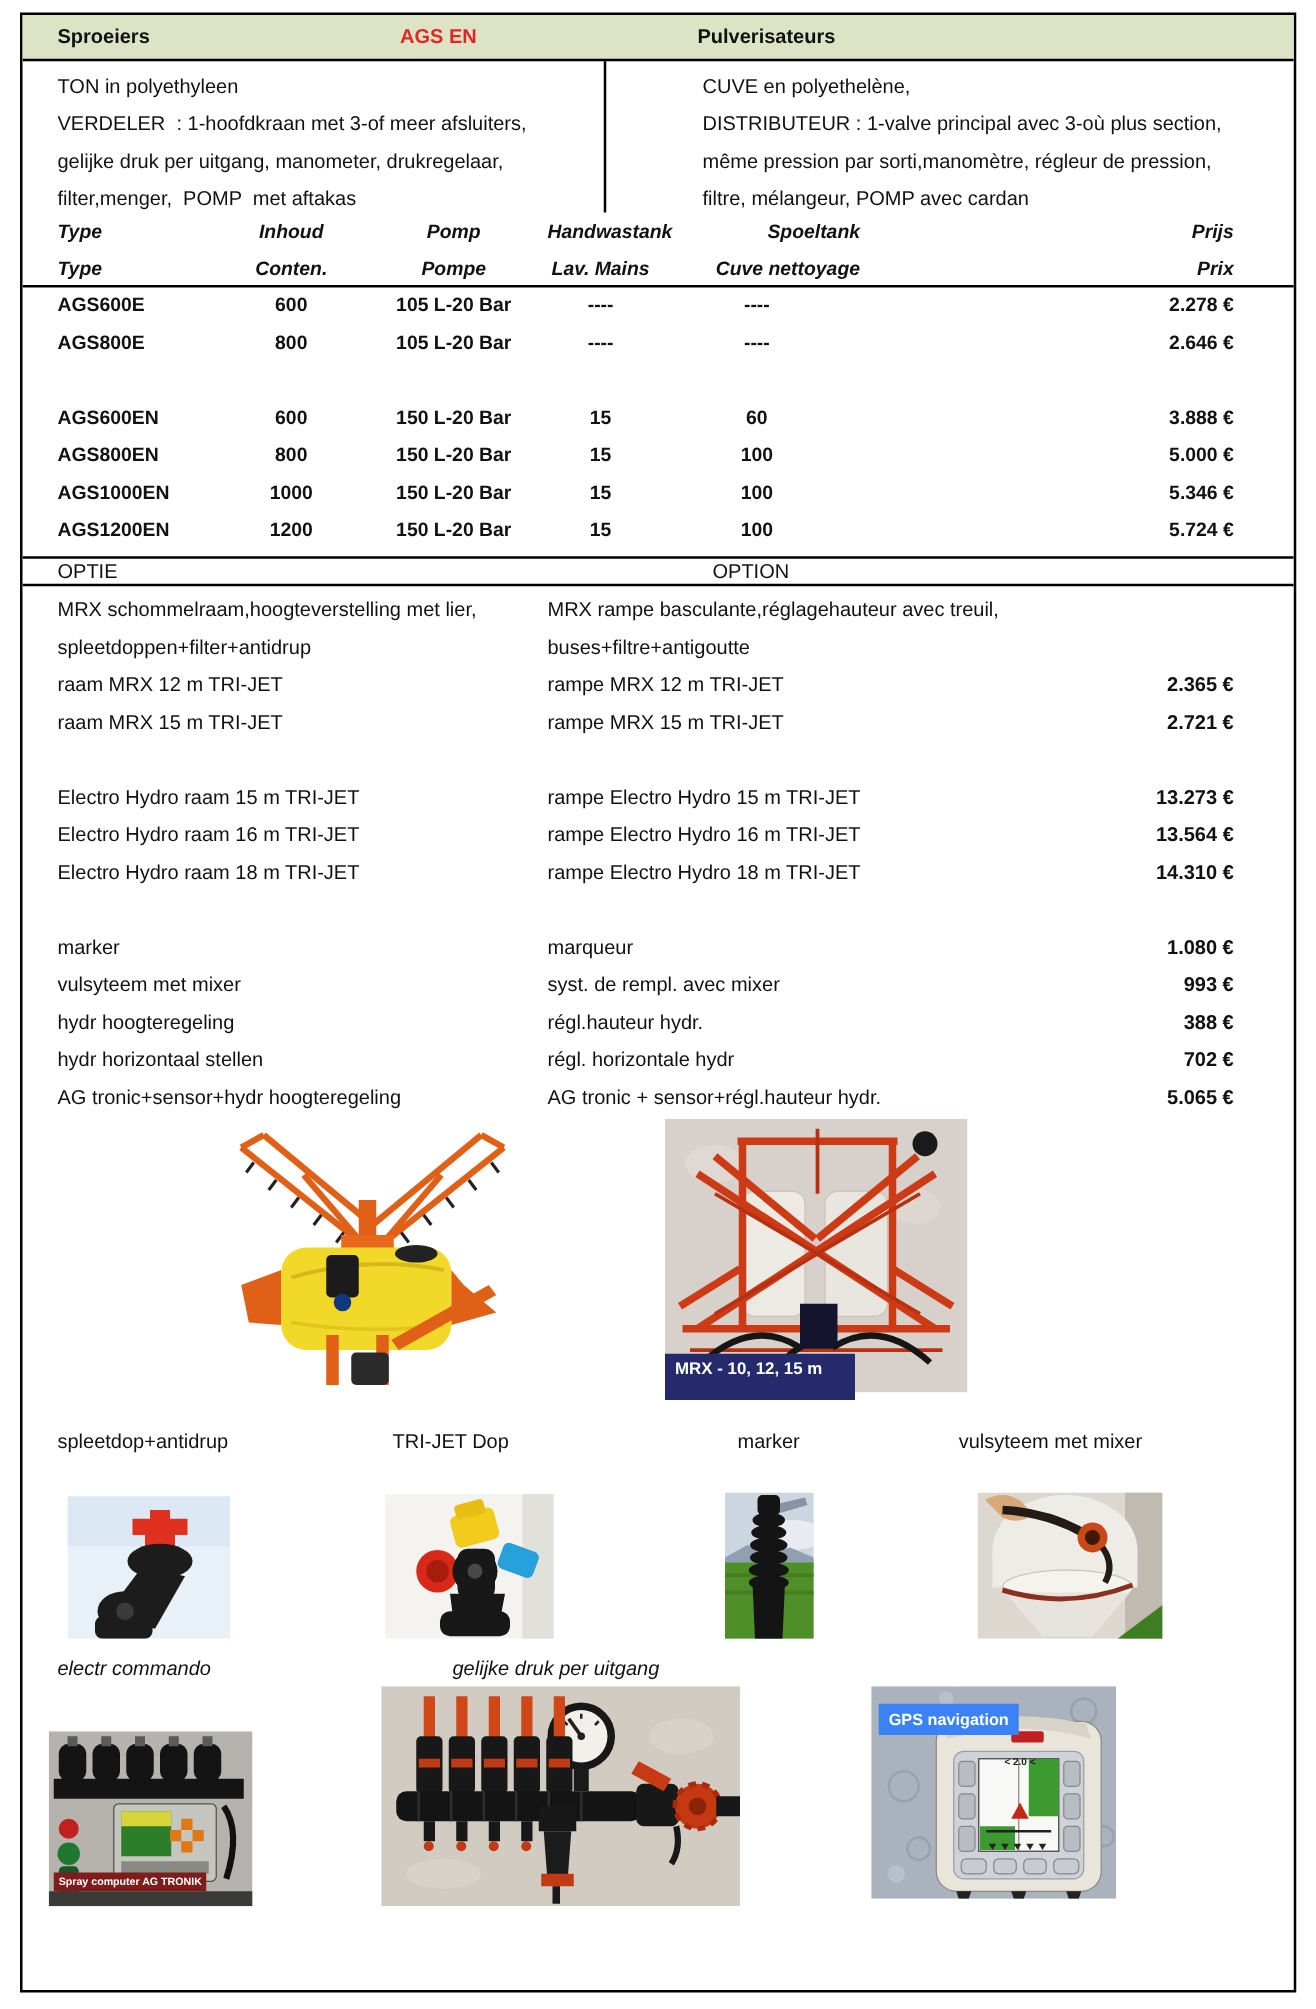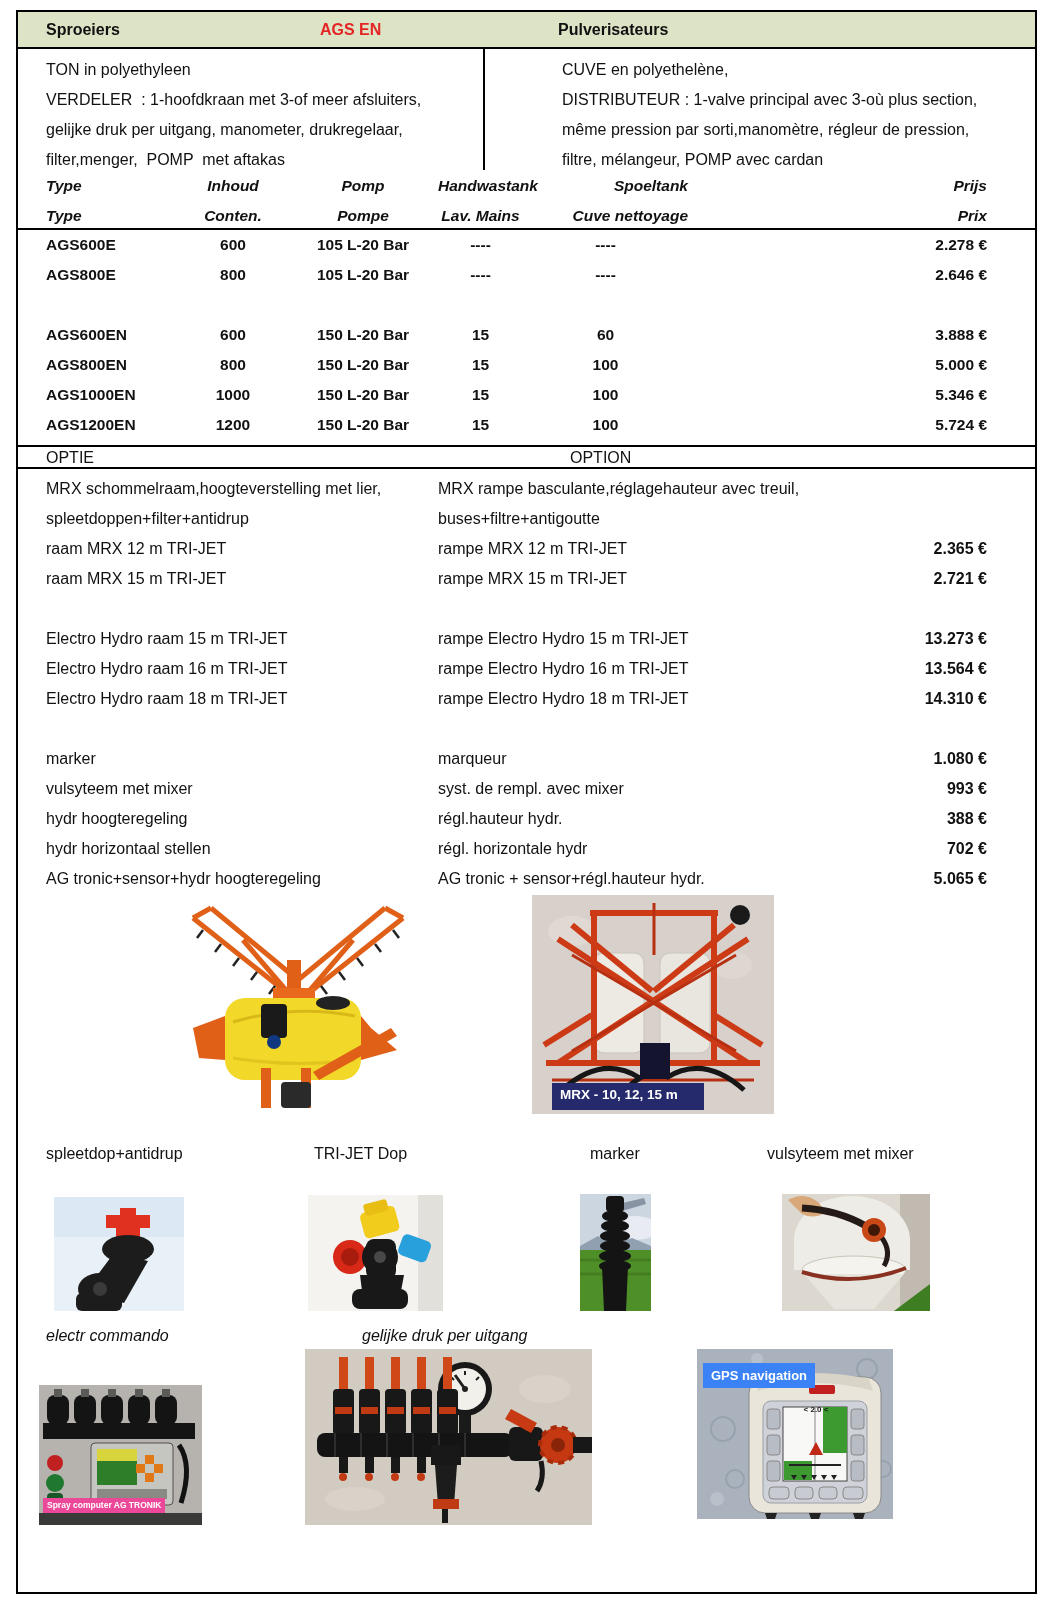--- a/index.html
+++ b/index.html
@@ -38,22 +38,22 @@
 
   
   .options{padding-top:5px;}
   .opt-row{display:grid;grid-template-columns:392px 430px 1fr;padding-left:28px;height:30px;line-height:30px;font-size:16px;white-space:pre;}
   .opt-price{text-align:right;padding-right:48px;font-weight:bold;}
 
   
   .photo,.photo-wrap{position:absolute;}
   .photo-wrap svg{position:absolute;left:0;top:0;}
   .overlay{position:absolute;color:#fff;font-weight:bold;white-space:nowrap;overflow:hidden;}
-  .mrx-label{left:0;top:188px;width:152px;height:27px;line-height:23px;background:#252a6c;font-size:13.5px;padding-left:8px;box-sizing:border-box;margin-left:20px;}
-  .sc-label{left:4px;top:113px;width:122px;height:15px;line-height:15px;background:#ec4899;font-size:8.5px;padding-left:4px;box-sizing:border-box;}
+  .mrx-label{left:0;top:188px;width:152px;height:37px;line-height:23px;background:#252a6c;font-size:13.5px;padding-left:8px;box-sizing:border-box;}
+  .sc-label{left:4px;top:113px;width:122px;height:15px;line-height:15px;background:#7f1d1d;font-size:8.5px;padding-left:4px;box-sizing:border-box;}
   .gps-label{left:6px;top:14px;width:112px;height:25px;line-height:25px;background:#3b82f6;font-size:13px;text-align:center;}
   .gps-readout{left:96px;top:56px;width:46px;height:10px;line-height:10px;color:#1a1a1a;font-size:8px;text-align:center;font-weight:bold;}
 
   
   .cap{position:absolute;height:24px;line-height:24px;font-size:16px;white-space:pre;}
   .caprow1{top:1130px;}
   .caprow2{top:1312px;font-style:italic;}
 </style>
 </head>
 <body>

